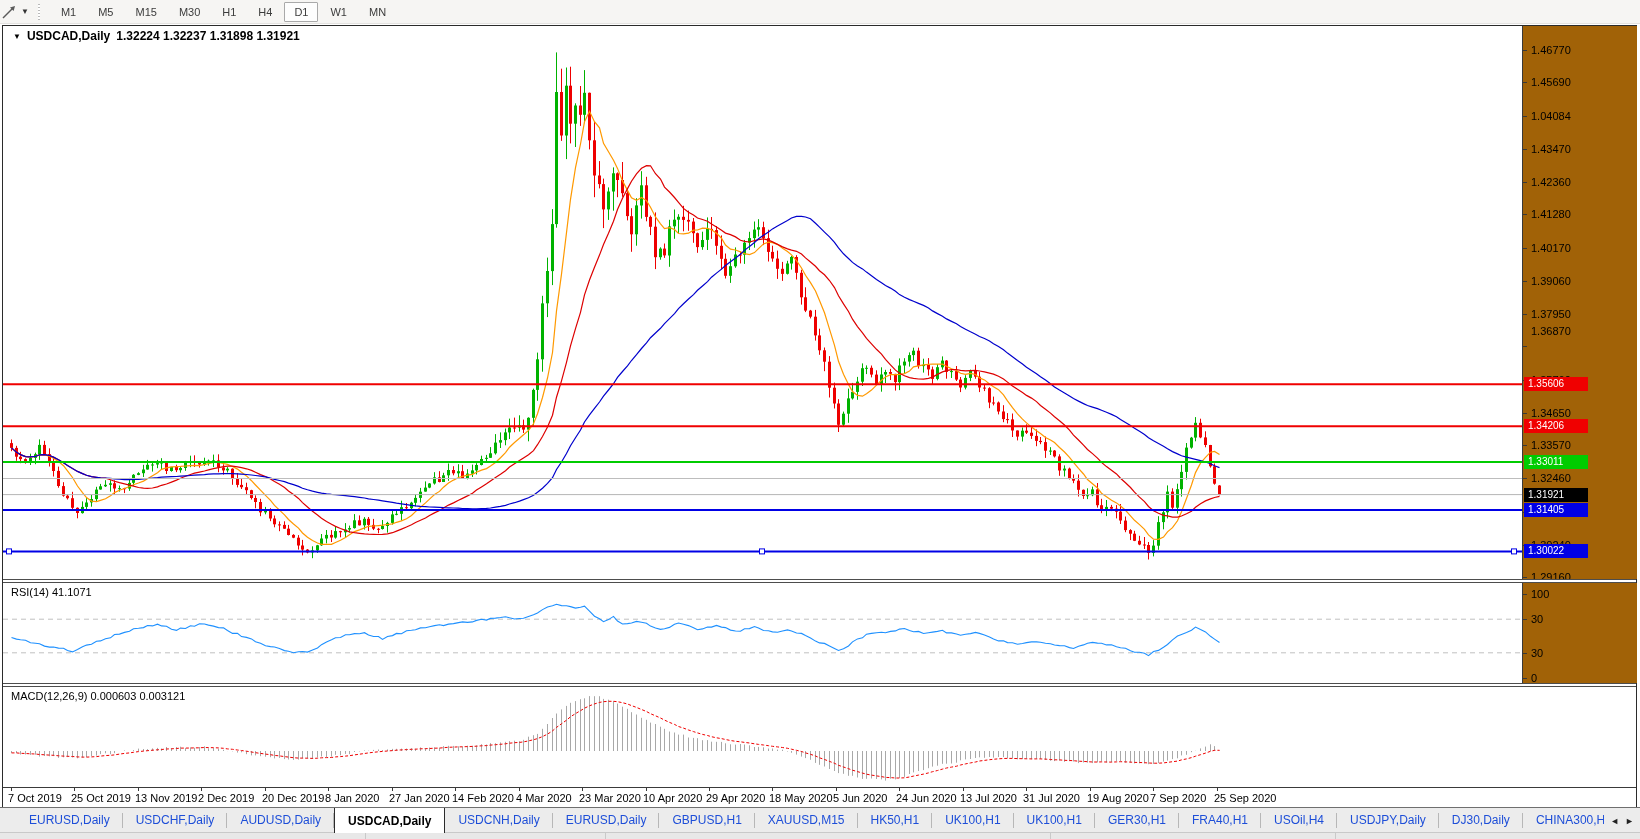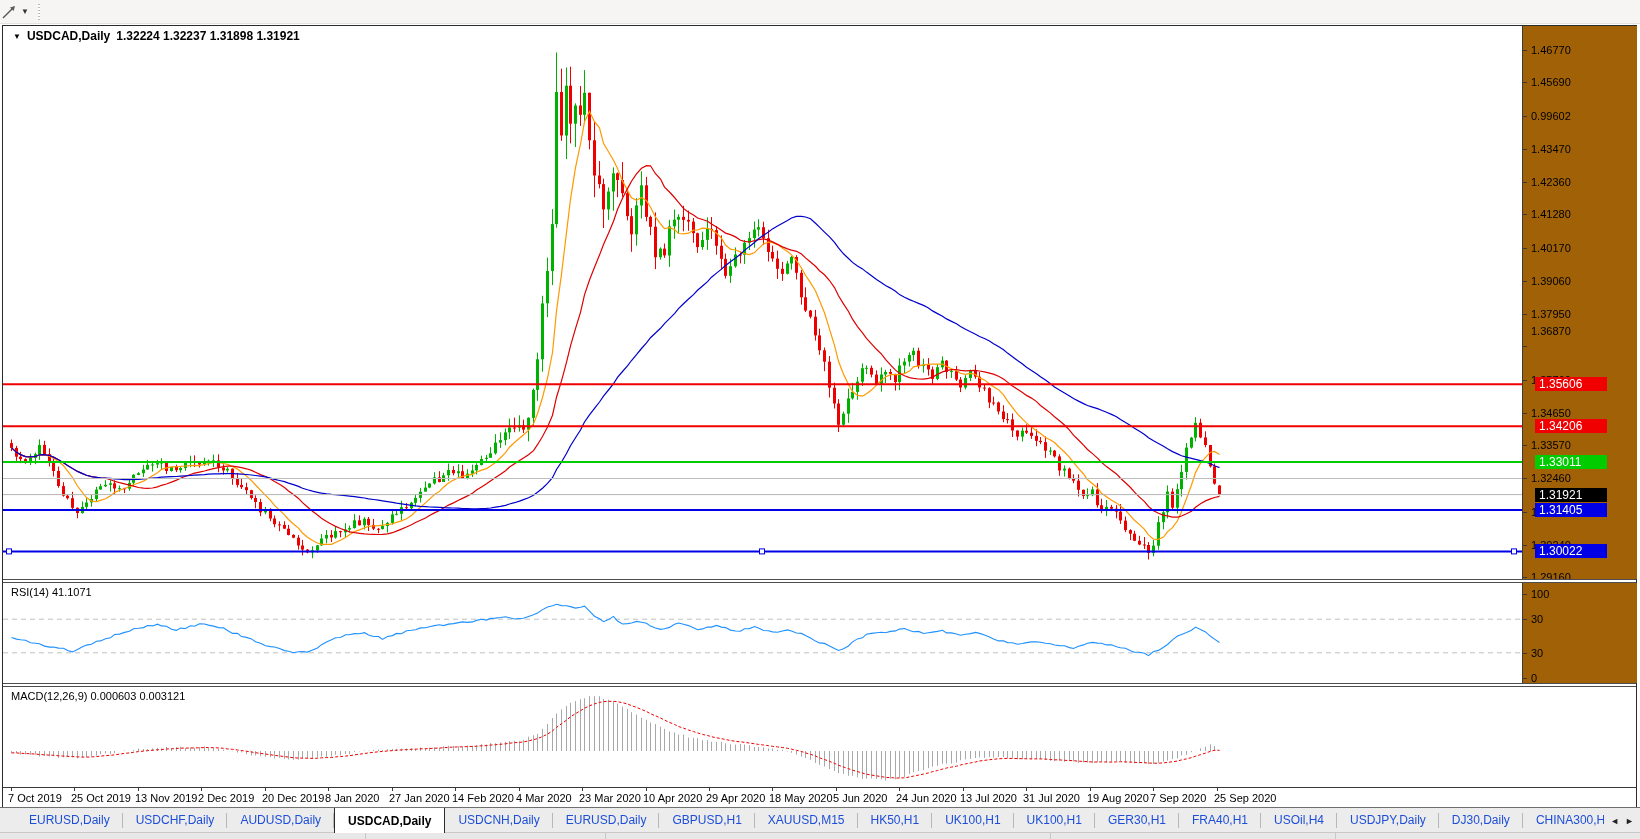--- a/index.html
+++ b/index.html
@@ -20,22 +20,22 @@
   
   .chart-window{position:absolute;left:2px;top:25px;width:1635px;height:782px;
                 border:1px solid #2b2b2b;background:#fff;box-sizing:border-box;}
   .pane{position:absolute;left:0;width:100%;background:#fff;}
   .plot{position:absolute;left:0;top:0;bottom:0;width:1519px;}
   .plot svg{display:block;}
   .axis{position:absolute;left:1519px;top:0;bottom:0;width:114px;border-left:1px solid #3a3a3a;
         background:#a16207;font-size:11px;color:#000;}
   .tick-lab{position:absolute;left:8px;white-space:nowrap;}
   .tick-dash{position:absolute;left:0;width:4px;height:1px;background:#3a3a3a;}
-  .hline-lab{position:absolute;left:12px;width:56px;color:#fff;padding:1px 12px 1px 4px;
-             font-size:12px;line-height:12px;white-space:nowrap;}
+  .hline-lab{position:absolute;left:1px;width:56px;color:#fff;padding:1px 4px 1px 4px;
+             font-size:10px;line-height:12px;white-space:nowrap;}
   .chart-title{position:absolute;left:10px;top:3px;font-size:12px;font-weight:bold;color:#000;
                display:flex;align-items:center;gap:6px;}
   .chart-title .tri{font-size:8px;position:relative;top:0px;}
   .ind-label{position:absolute;left:8px;top:3px;font-size:11px;color:#000;}
   .splitter{position:absolute;left:0;width:100%;height:4px;box-sizing:border-box;background:#fff;
             border-top:1px solid #4d4d4d;border-bottom:1px solid #4d4d4d;cursor:row-resize;}
   .date-axis{position:absolute;left:0;top:761px;width:100%;height:19px;border-top:1px solid #3a3a3a;
              background:#fff;font-size:11px;color:#000;}
   .date-lab{position:absolute;top:4px;white-space:nowrap;}
   .date-tick{position:absolute;top:0;width:1px;height:3px;background:#3a3a3a;}
@@ -62,20 +62,31 @@
 
 <div class="toolbar">
   <div class="tb-icon">
     <svg width="16" height="16" viewBox="0 0 16 16">
       <path d="M1 14 L11 4" stroke="#5a5a5a" stroke-width="1.5" fill="none"></path>
       <path d="M13 2 l-5 1.4 l3.6 3.6 z" fill="#5a5a5a"></path>
     </svg>
   </div>
   <div class="tb-caret">▼</div>
   <div class="tb-grip"></div>
+  <div class="tb-buttons" id="tfButtons">
+      <div class="tfbtn">M1</div>
+      <div class="tfbtn">M5</div>
+      <div class="tfbtn">M15</div>
+      <div class="tfbtn">M30</div>
+      <div class="tfbtn">H1</div>
+      <div class="tfbtn">H4</div>
+      <div class="tfbtn active">D1</div>
+      <div class="tfbtn">W1</div>
+      <div class="tfbtn">MN</div>
+    </div>
 </div>
 
 <div class="chart-window">
   <div class="pane" id="mainPane" style="top:0;height:553px;">
     <div class="plot" id="mainPlot">
         <svg width="1519" height="553" viewBox="0 0 1519 553">
      <path d="M27.5,427.7L27.5,439.0M32.5,426.6L32.5,438.2M36.5,413.4L36.5,433.9M79.5,475.4L79.5,487.6M83.5,472.1L83.5,483.2M88.5,468.8L88.5,480.7M93.5,460.8L93.5,475.8M97.5,457.9L97.5,463.7M102.5,454.2L102.5,461.0M107.5,454.2L107.5,465.6M116.5,459.5L116.5,465.6M126.5,451.9L126.5,464.9M130.5,448.1L130.5,459.9M135.5,446.2L135.5,449.2M140.5,438.8L140.5,451.0M144.5,433.9L144.5,443.7M149.5,435.0L149.5,445.6M154.5,433.9L154.5,442.2M158.5,432.2L158.5,443.4M168.5,440.9L168.5,445.7M177.5,440.0L177.5,446.7M182.5,434.9L182.5,444.8M187.5,429.7L187.5,441.2M201.5,431.7L201.5,439.9M205.5,433.6L205.5,439.6M210.5,428.6L210.5,441.1M224.5,441.1L224.5,446.5M262.5,480.9L262.5,488.3M309.5,520.3L309.5,532.2M314.5,518.9L314.5,526.9M318.5,508.0L318.5,519.9M323.5,504.0L323.5,517.4M332.5,500.2L332.5,512.7M342.5,497.1L342.5,511.7M346.5,499.6L346.5,506.6M351.5,488.1L351.5,502.6M361.5,491.1L361.5,503.5M379.5,494.0L379.5,503.6M384.5,495.8L384.5,506.6M389.5,483.1L389.5,498.6M393.5,483.0L393.5,489.3M398.5,474.7L398.5,494.6M408.5,475.8L408.5,484.4M412.5,468.1L412.5,480.4M417.5,461.9L417.5,476.4M422.5,455.4L422.5,465.7M426.5,457.1L426.5,462.2M431.5,446.2L431.5,458.6M440.5,446.8L440.5,456.0M445.5,437.5L445.5,454.8M455.5,438.2L455.5,451.9M464.5,443.2L464.5,453.4M469.5,438.6L469.5,451.0M473.5,437.2L473.5,448.5M478.5,429.7L478.5,439.4M483.5,428.9L483.5,435.8M487.5,421.1L487.5,431.9M492.5,408.1L492.5,428.6M497.5,406.4L497.5,422.0M502.5,402.5L502.5,419.3M506.5,392.6L506.5,413.0M516.5,389.3L516.5,405.6M525.5,391.3L525.5,415.3M530.5,362.6L530.5,399.6M534.5,326.6L534.5,374.8M539.5,269.8L539.5,345.7M544.5,231.6L544.5,291.1M549.5,183.1L549.5,259.1M553.5,26.4L553.5,201.7M563.5,41.5L563.5,133.1M572.5,77.3L572.5,121.0M581.5,44.1L581.5,97.2M605.5,161.4L605.5,193.9M610.5,141.4L610.5,184.7M633.5,172.2L633.5,219.7M638.5,145.2L638.5,192.6M657.5,221.3L657.5,233.7M666.5,193.8L666.5,240.8M671.5,183.5L671.5,212.8M675.5,188.2L675.5,207.0M699.5,205.7L699.5,223.8M704.5,191.4L704.5,224.0M727.5,232.6L727.5,256.9M732.5,221.4L732.5,241.8M741.5,213.9L741.5,237.9M746.5,205.8L746.5,224.0M751.5,195.5L751.5,221.7M755.5,193.2L755.5,210.5M784.5,234.8L784.5,248.5M788.5,229.8L788.5,243.6M840.5,385.6L840.5,400.9M845.5,362.6L845.5,396.8M849.5,356.9L849.5,373.6M854.5,350.9L854.5,373.8M859.5,337.4L859.5,360.0M863.5,339.4L863.5,348.1M878.5,341.3L878.5,365.7M882.5,343.8L882.5,357.0M896.5,332.4L896.5,364.1M901.5,332.2L901.5,347.6M906.5,326.4L906.5,340.6M910.5,321.7L910.5,334.9M920.5,332.7L920.5,346.6M934.5,338.1L934.5,354.3M939.5,330.4L939.5,343.7M948.5,343.0L948.5,352.0M962.5,349.2L962.5,363.4M967.5,343.6L967.5,355.1M1019.5,401.5L1019.5,415.5M1047.5,421.2L1047.5,429.0M1061.5,439.4L1061.5,450.5M1084.5,462.3L1084.5,473.1M1089.5,460.6L1089.5,470.2M1103.5,474.0L1103.5,490.1M1150.5,514.1L1150.5,530.4M1155.5,490.2L1155.5,523.8M1160.5,484.3L1160.5,503.3M1164.5,459.4L1164.5,492.4M1174.5,457.7L1174.5,487.6M1178.5,438.8L1178.5,470.6M1183.5,417.0L1183.5,453.5M1188.5,410.9L1188.5,422.7M1192.5,391.1L1192.5,415.3" stroke="#00b200" stroke-width="1" fill="none"></path>
      <path d="M8.5,413.5L8.5,425.2M13.5,419.8L13.5,434.8M17.5,425.8L17.5,437.2M22.5,432.3L22.5,437.7M41.5,414.8L41.5,428.9M46.5,422.3L46.5,440.5M50.5,431.8L50.5,450.5M55.5,440.6L55.5,461.7M60.5,456.2L60.5,470.7M64.5,468.1L64.5,473.5M69.5,465.8L69.5,484.7M74.5,481.4L74.5,492.3M111.5,454.3L111.5,468.4M121.5,461.8L121.5,467.1M163.5,436.1L163.5,448.0M173.5,438.7L173.5,446.1M191.5,429.3L191.5,441.0M196.5,435.1L196.5,441.6M215.5,428.3L215.5,446.3M220.5,438.3L220.5,448.7M229.5,442.3L229.5,458.8M234.5,447.0L234.5,461.4M238.5,452.5L238.5,463.0M243.5,456.7L243.5,468.4M248.5,463.8L248.5,473.5M252.5,469.3L252.5,482.3M257.5,472.8L257.5,490.2M267.5,482.2L267.5,495.2M271.5,489.5L271.5,501.3M276.5,495.4L276.5,505.2M281.5,495.3L281.5,502.8M285.5,498.9L285.5,509.4M290.5,508.2L290.5,512.2M295.5,509.1L295.5,523.6M299.5,513.9L299.5,529.4M304.5,523.1L304.5,527.3M328.5,504.1L328.5,516.0M337.5,504.8L337.5,511.3M356.5,489.4L356.5,499.5M365.5,491.0L365.5,505.0M370.5,492.9L370.5,504.1M375.5,501.9L375.5,507.3M403.5,477.0L403.5,483.5M436.5,445.2L436.5,456.4M450.5,440.2L450.5,449.3M459.5,438.9L459.5,452.8M511.5,391.6L511.5,406.2M520.5,393.6L520.5,407.0M558.5,42.7L558.5,114.9M567.5,40.7L567.5,117.4M577.5,60.0L577.5,99.9M586.5,66.6L586.5,123.4M591.5,95.5L591.5,171.2M596.5,135.1L596.5,162.4M600.5,152.6L600.5,202.1M614.5,146.4L614.5,171.2M619.5,136.0L619.5,170.8M624.5,165.2L624.5,194.4M628.5,182.2L628.5,225.8M643.5,150.8L643.5,195.3M647.5,189.5L647.5,209.1M652.5,186.4L652.5,243.1M661.5,217.5L661.5,231.9M680.5,179.8L680.5,205.3M685.5,184.6L685.5,204.8M690.5,192.0L690.5,216.8M694.5,206.6L694.5,226.8M708.5,191.0L708.5,212.9M713.5,200.0L713.5,228.7M718.5,209.4L718.5,243.4M722.5,227.5L722.5,252.5M737.5,225.4L737.5,237.4M760.5,195.7L760.5,219.1M765.5,203.7L765.5,235.5M769.5,219.7L769.5,235.7M774.5,224.6L774.5,252.9M779.5,235.9L779.5,254.9M793.5,229.2L793.5,253.5M798.5,243.8L798.5,278.6M802.5,261.3L802.5,286.1M807.5,283.9L807.5,292.4M812.5,283.9L812.5,314.6M816.5,302.7L816.5,328.8M821.5,321.5L821.5,345.2M826.5,330.1L826.5,371.5M831.5,356.6L831.5,382.5M835.5,373.2L835.5,406.0M868.5,339.5L868.5,351.4M873.5,344.3L873.5,358.6M887.5,342.9L887.5,354.0M892.5,347.8L892.5,364.6M915.5,321.7L915.5,342.6M925.5,332.1L925.5,349.6M929.5,340.6L929.5,358.4M943.5,334.1L943.5,352.7M953.5,340.0L953.5,355.0M957.5,351.0L957.5,366.1M972.5,338.8L972.5,352.8M976.5,346.0L976.5,366.1M981.5,358.9L981.5,365.1M986.5,361.2L986.5,382.2M990.5,370.6L990.5,379.4M995.5,375.5L995.5,388.4M1000.5,379.2L1000.5,396.2M1004.5,387.1L1004.5,397.5M1009.5,387.5L1009.5,411.0M1014.5,404.4L1014.5,414.4M1023.5,398.3L1023.5,408.0M1028.5,400.6L1028.5,412.9M1033.5,403.4L1033.5,420.2M1037.5,411.0L1037.5,418.2M1042.5,410.5L1042.5,431.9M1051.5,424.0L1051.5,431.5M1056.5,428.3L1056.5,449.8M1066.5,441.6L1066.5,453.5M1070.5,448.4L1070.5,457.2M1075.5,448.4L1075.5,470.5M1080.5,463.5L1080.5,472.9M1094.5,457.0L1094.5,481.6M1098.5,472.8L1098.5,487.2M1108.5,478.9L1108.5,485.1M1113.5,479.1L1113.5,492.4M1117.5,478.0L1117.5,498.0M1122.5,490.5L1122.5,506.2M1127.5,503.2L1127.5,514.1M1131.5,504.8L1131.5,515.1M1136.5,509.8L1136.5,519.2M1141.5,511.0L1141.5,523.0M1145.5,516.0L1145.5,533.5M1169.5,462.3L1169.5,483.3M1197.5,392.7L1197.5,412.2M1202.5,405.3L1202.5,421.3M1207.5,418.9L1207.5,441.6M1211.5,437.5L1211.5,458.7M1216.5,459.1L1216.5,469.3" stroke="#ee0000" stroke-width="1" fill="none"></path>
      <rect x="7" y="417.1" width="3" height="4.8" fill="#ee0000"></rect>
           <rect x="12" y="421.9" width="3" height="8.8" fill="#ee0000"></rect>
@@ -349,21 +360,21 @@
           <rect x="756.5" y="522.9" width="5" height="5" fill="#ffffff" stroke="#0000e6" stroke-width="1"></rect>
           <rect x="1508.5" y="522.9" width="5" height="5" fill="#ffffff" stroke="#0000e6" stroke-width="1"></rect>
         </svg>
       </div>
     <div class="axis" id="mainAxis">
         <div class="tick-dash" style="top:24px"></div>
              <div class="tick-lab" style="top:18px">1.46770</div>
         <div class="tick-dash" style="top:56px"></div>
              <div class="tick-lab" style="top:50px">1.45690</div>
         <div class="tick-dash" style="top:90px"></div>
-             <div class="tick-lab" style="top:84px">0.99602</div>
+             <div class="tick-lab" style="top:84px">1.04084</div>
         <div class="tick-dash" style="top:123px"></div>
              <div class="tick-lab" style="top:117px">1.43470</div>
         <div class="tick-dash" style="top:156px"></div>
              <div class="tick-lab" style="top:150px">1.42360</div>
         <div class="tick-dash" style="top:188px"></div>
              <div class="tick-lab" style="top:182px">1.41280</div>
         <div class="tick-dash" style="top:222px"></div>
              <div class="tick-lab" style="top:216px">1.40170</div>
         <div class="tick-dash" style="top:255px"></div>
              <div class="tick-lab" style="top:249px">1.39060</div>

